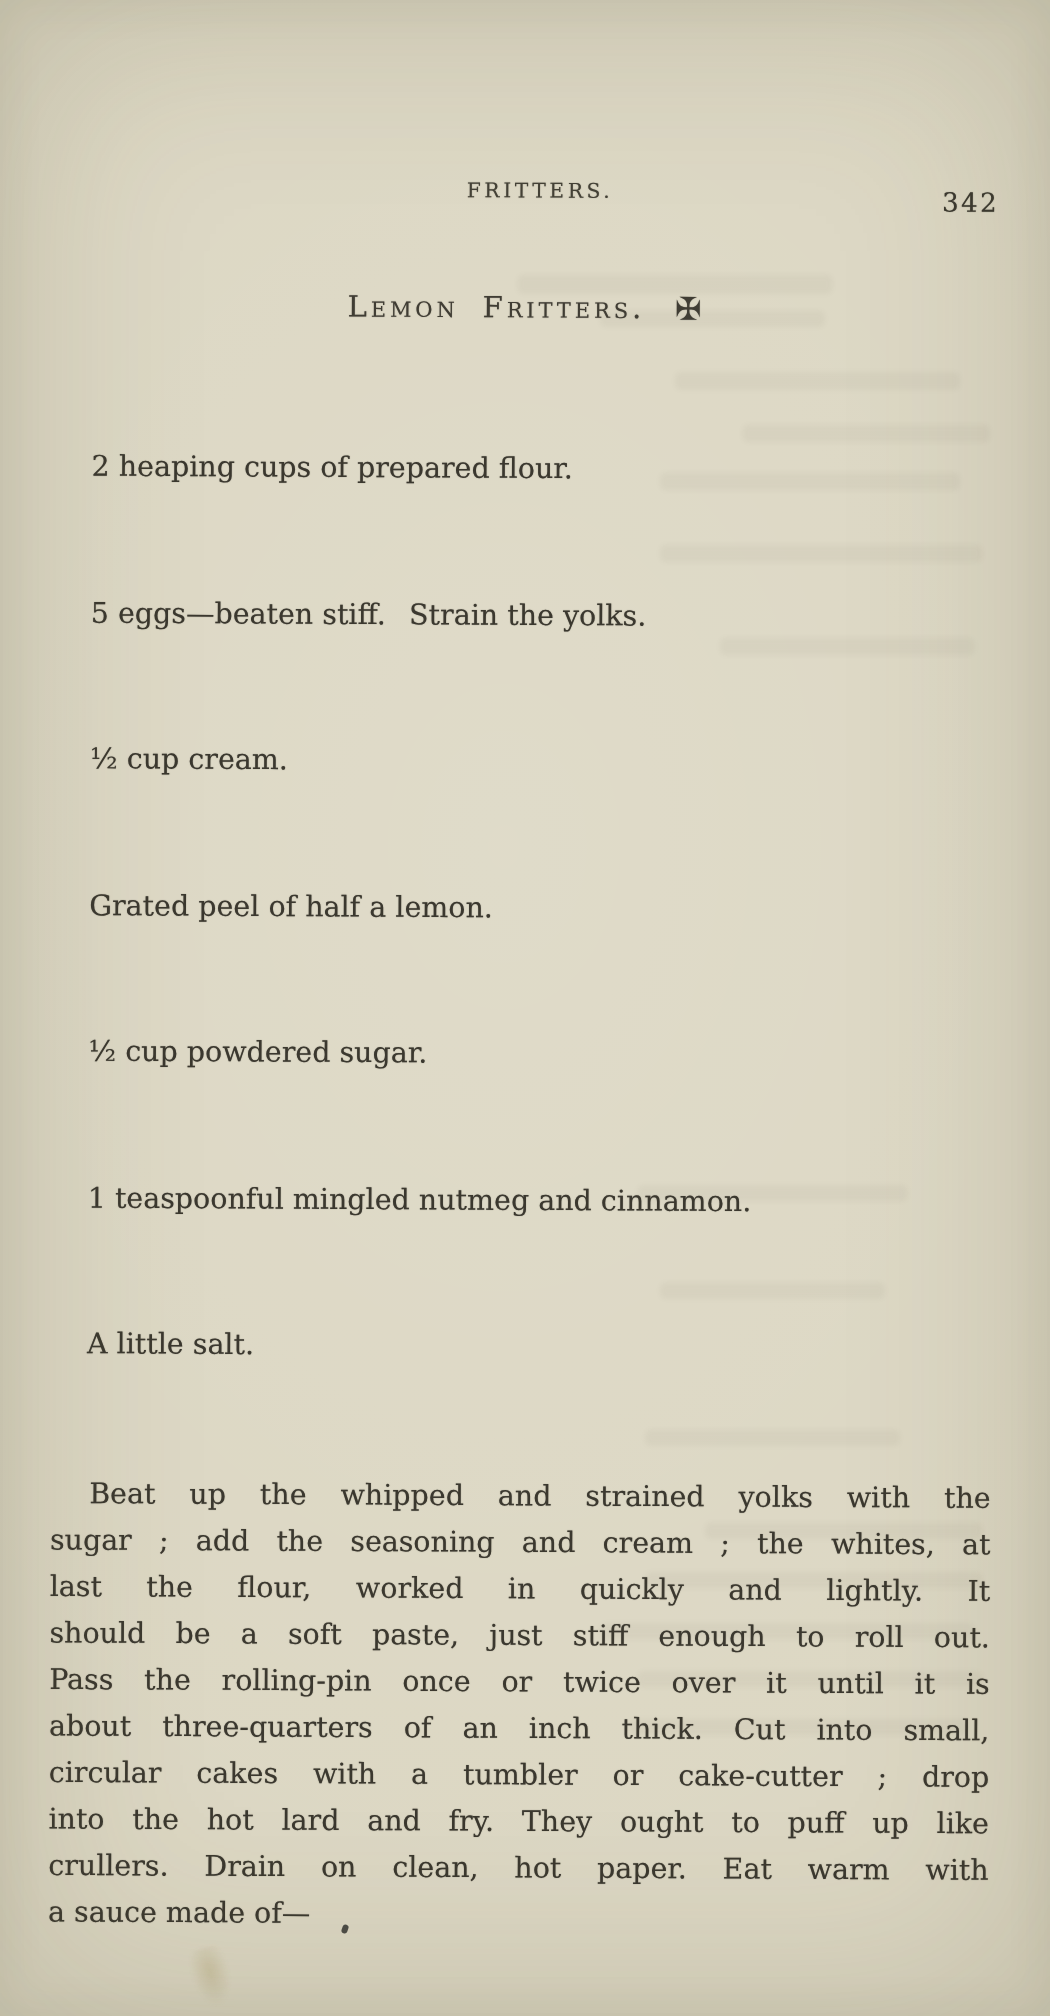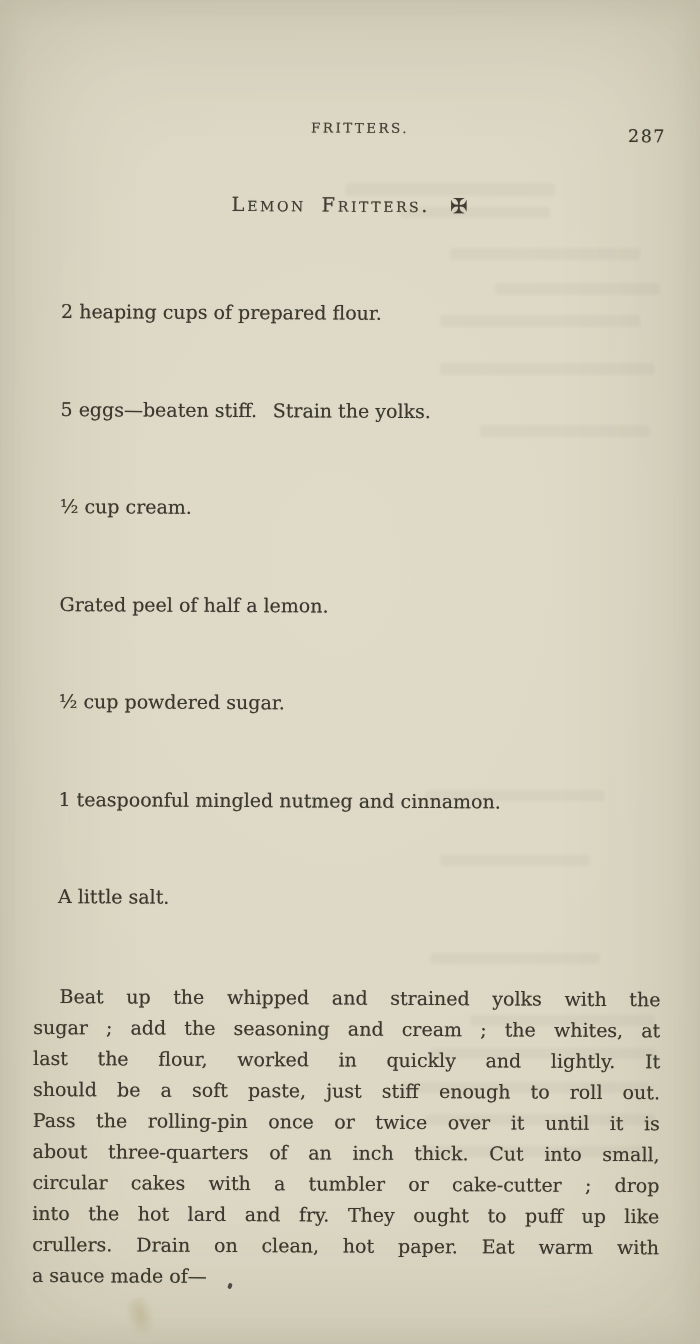--- a/index.html
+++ b/index.html
@@ -151,21 +151,21 @@
   <div class="smudge" style="left:400px; top:1082px; width:250px; height:11px;"></div>
   <div class="smudge" style="left:425px; top:1114px; width:230px; height:11px;"></div>
   <div class="smudge" style="left:420px; top:1146px; width:225px; height:11px;"></div>
   <div class="speck"></div>
   <div class="stain"></div>
 
   <div class="content">
 
     <header class="running-header">
       <span class="head-title">FRITTERS.</span>
-      <span class="page-number">287</span>
+      <span class="page-number">342</span>
     </header>
 
     <section>
       <h2 class="recipe-title" id="lemon-title"><span>Lemon Fritters.</span> <span class="cross">✠</span></h2>
 
       <ul class="ingredients" id="lemon-ingredients">
         <li>2 heaping cups of prepared flour.</li>
         <li>5 eggs—beaten stiff.  Strain the yolks.</li>
         <li>½ cup cream.</li>
         <li>Grated peel of half a lemon.</li>

